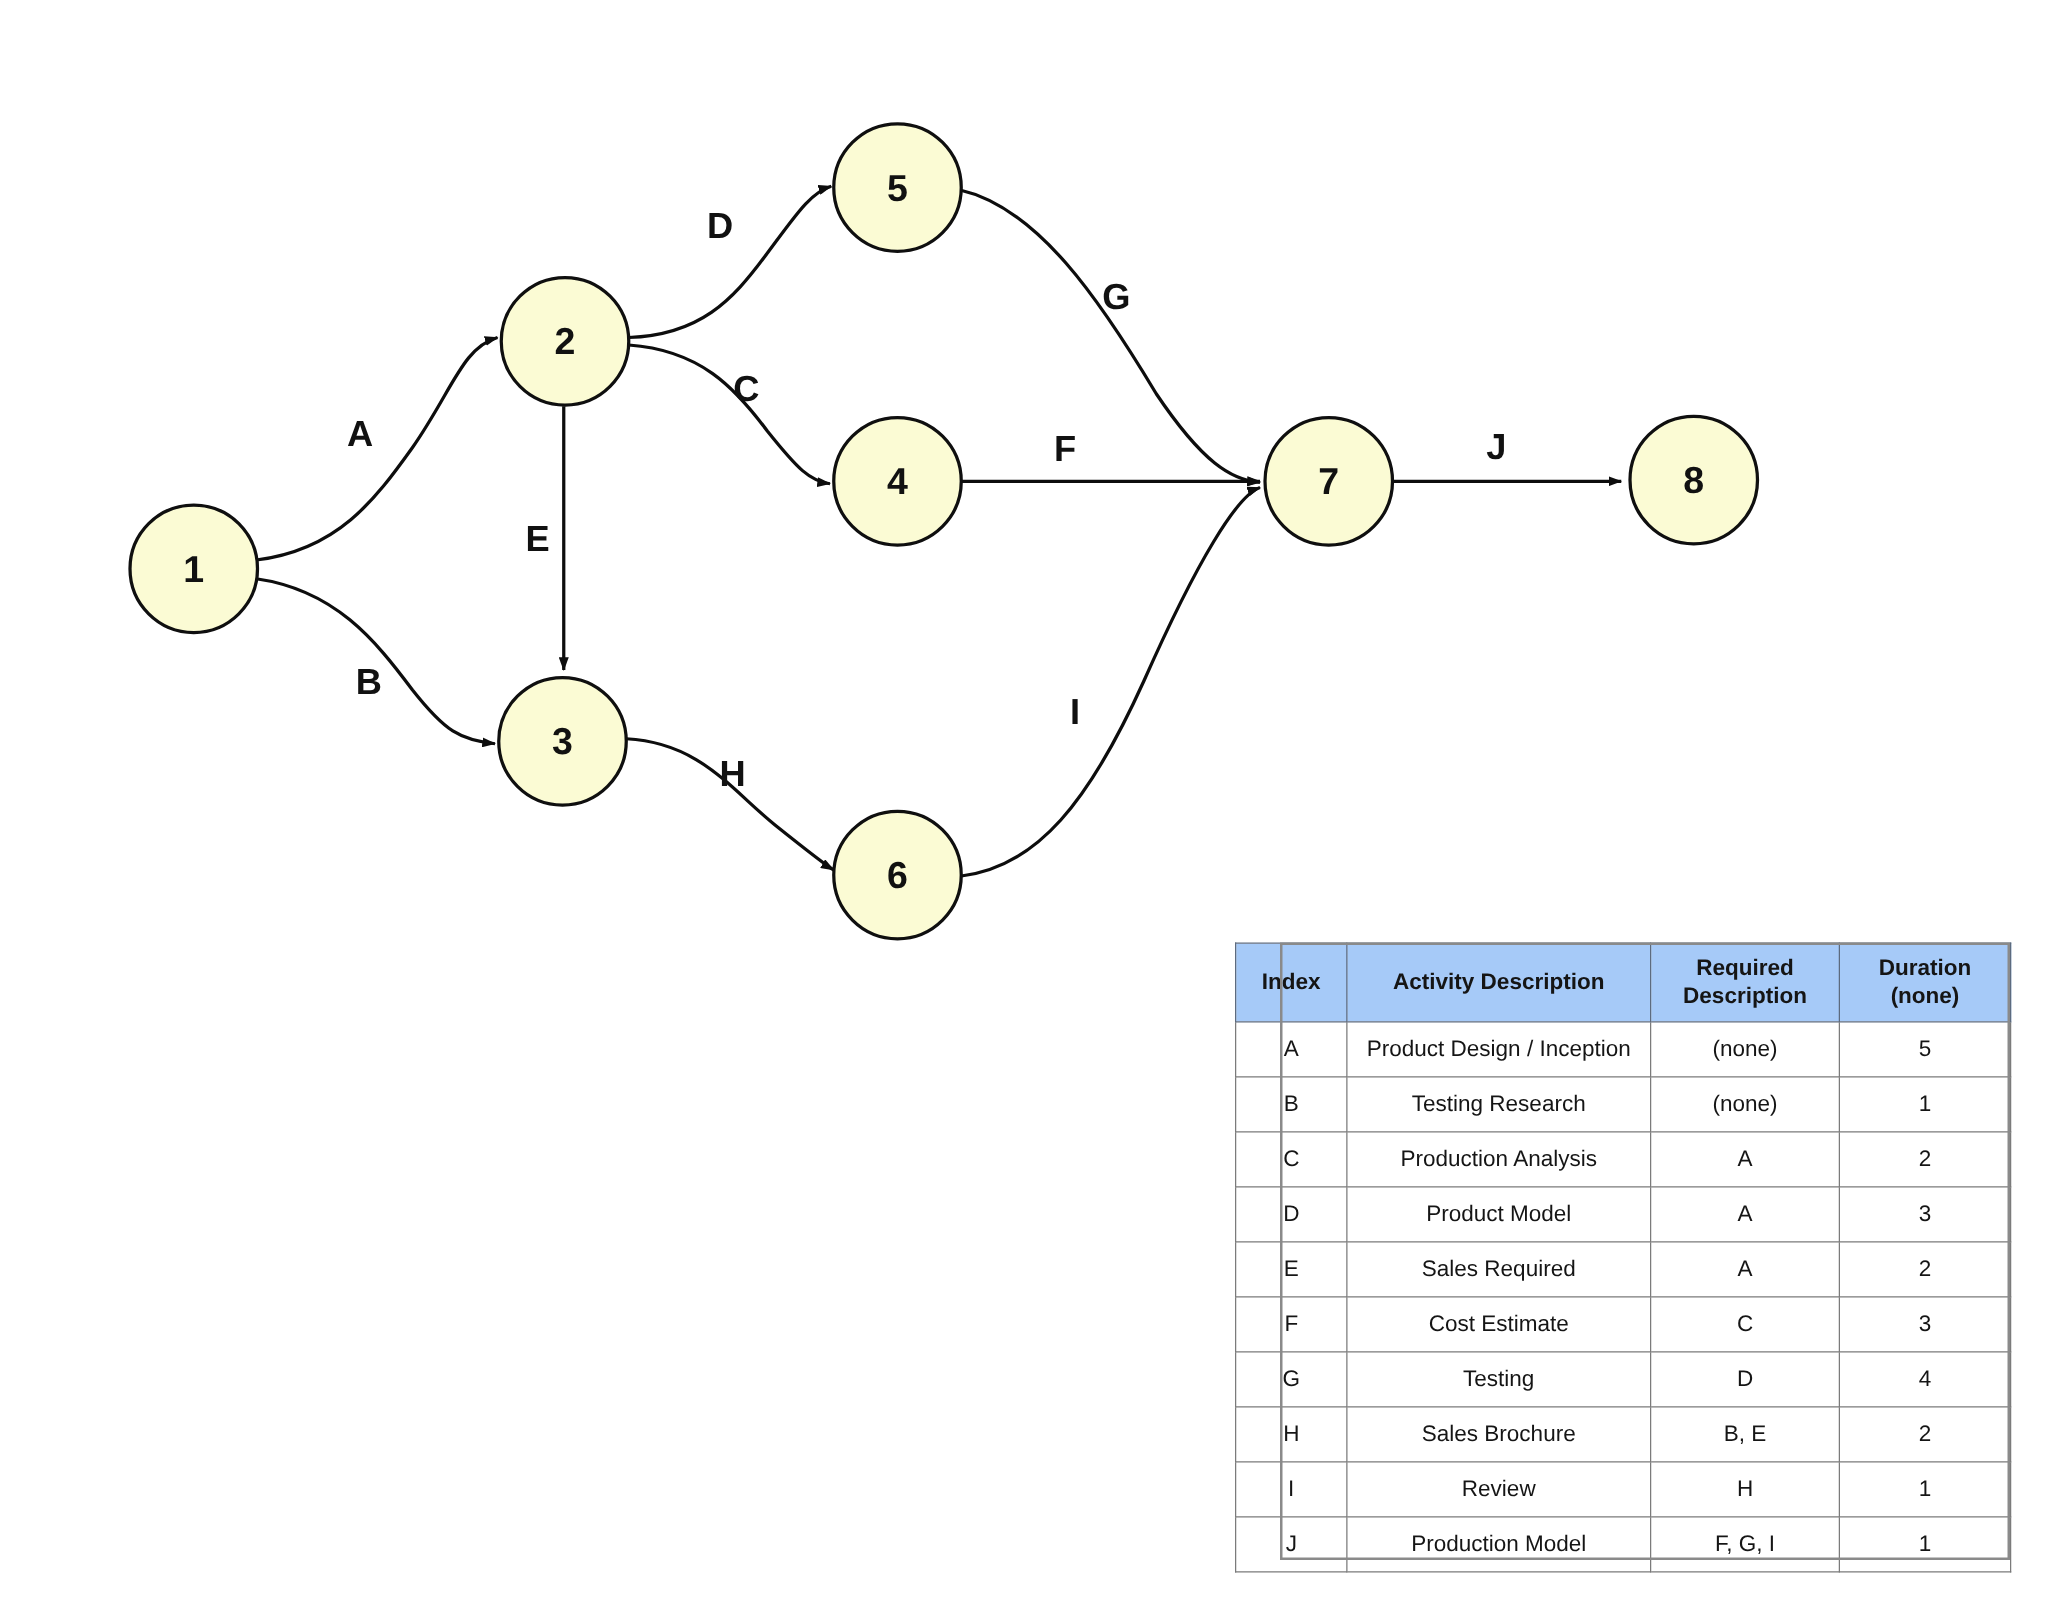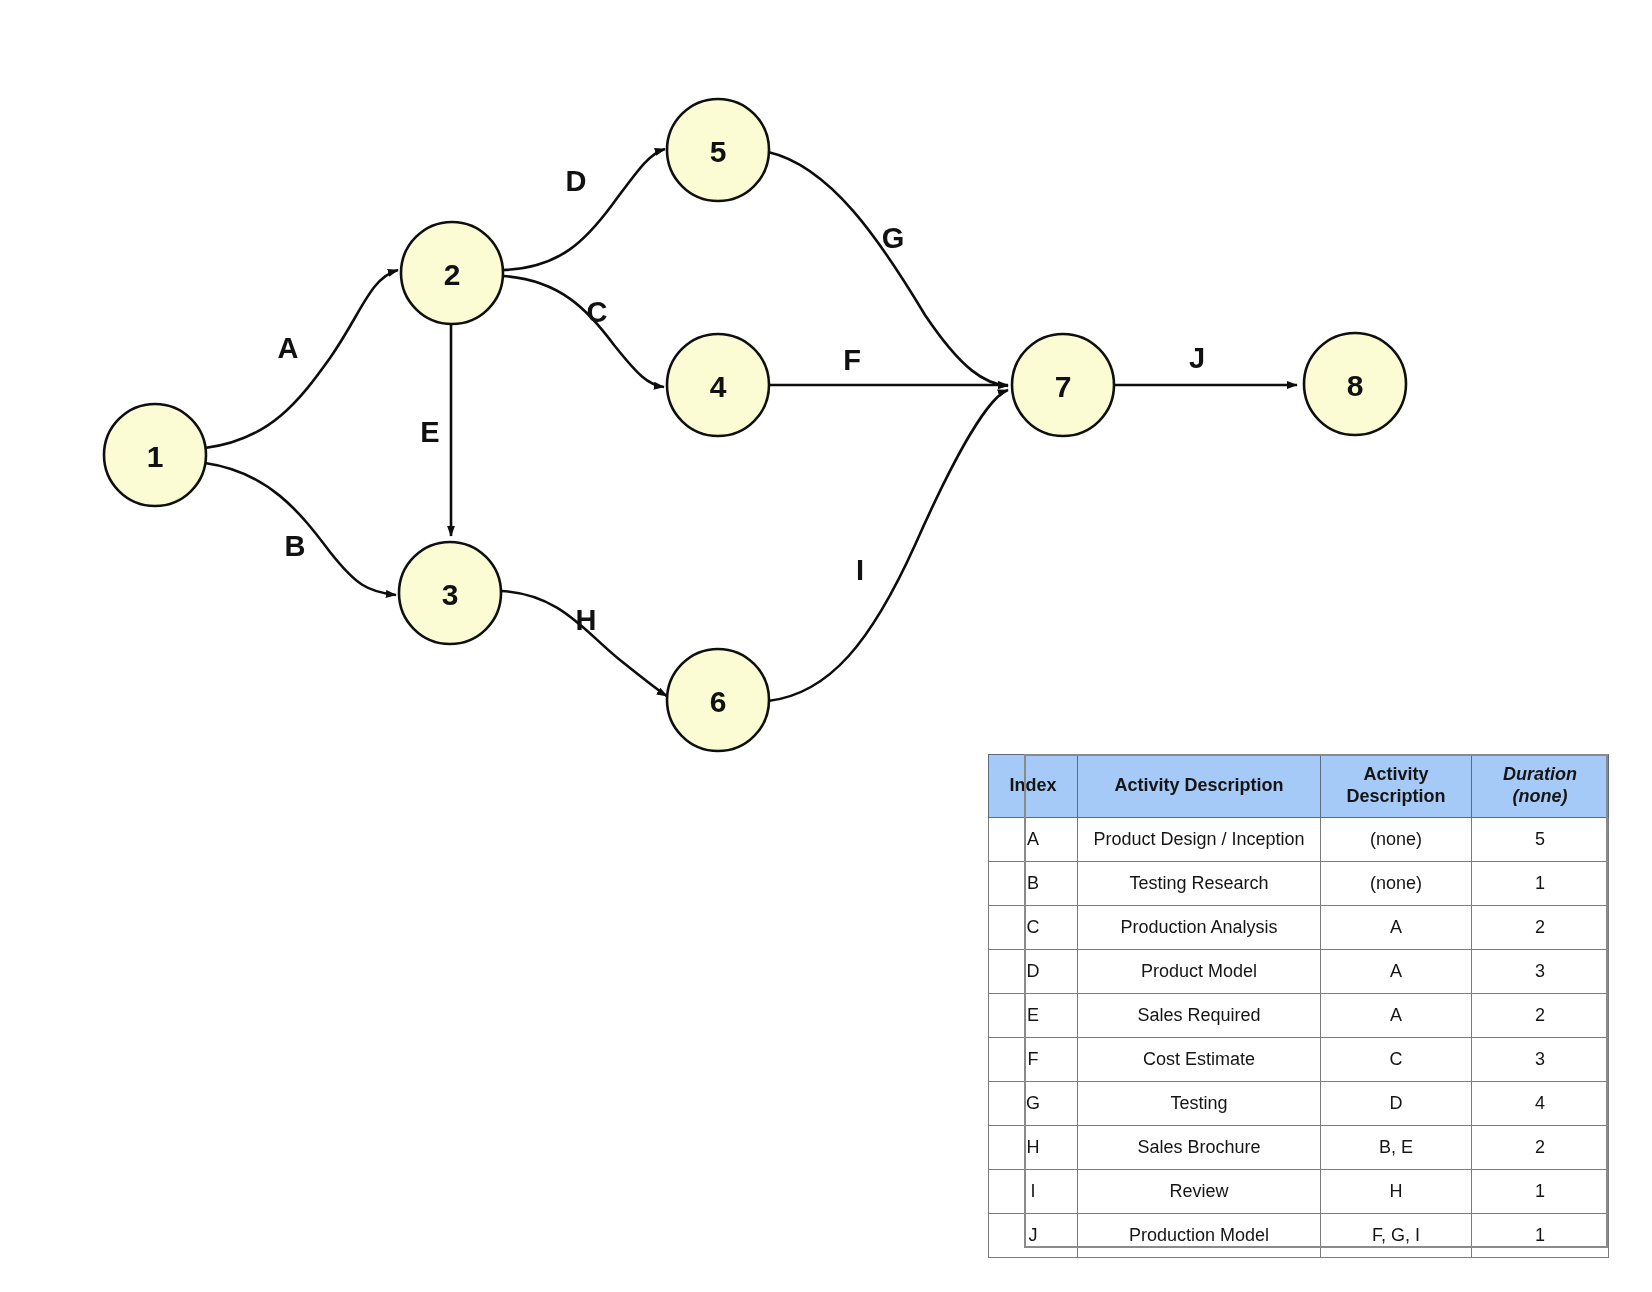--- a/index.html
+++ b/index.html
@@ -90,21 +90,21 @@
   }
   table.activity-table td {
     font-size: 18px;
     font-weight: normal;
     padding: 11px 4px;
     height: 20px;
   }
   .col-index   { width: 80px; }
   .col-desc    { width: 234px; }
   .col-pred    { width: 142px; }
-  .col-dur     { width: 128px; font-style: italic; }
+  .col-dur     { width: 128px; }
 
   .outer-frame {
     position: absolute;
     left: 1024px;
     top: 754px;
     width: 584px;
     height: 494px;
     border: 2px solid #8a8a8a;
     box-sizing: border-box;
     pointer-events: none;
@@ -188,21 +188,21 @@
     <table class="activity-table">
       <thead>
         <tr>
           <th class="col-index">
             <span>Index</span>
           </th>
           <th class="col-desc">
             <span>Activity Description</span>
           </th>
           <th class="col-pred">
-            <span>Activity</span><br>
+            <span>Required</span><br>
             <span>Description</span>
           </th>
           <th class="col-dur">
             <span>Duration</span><br>
             <span>(none)</span>
           </th>
         </tr>
       </thead>
       <tbody>
         <tr>

